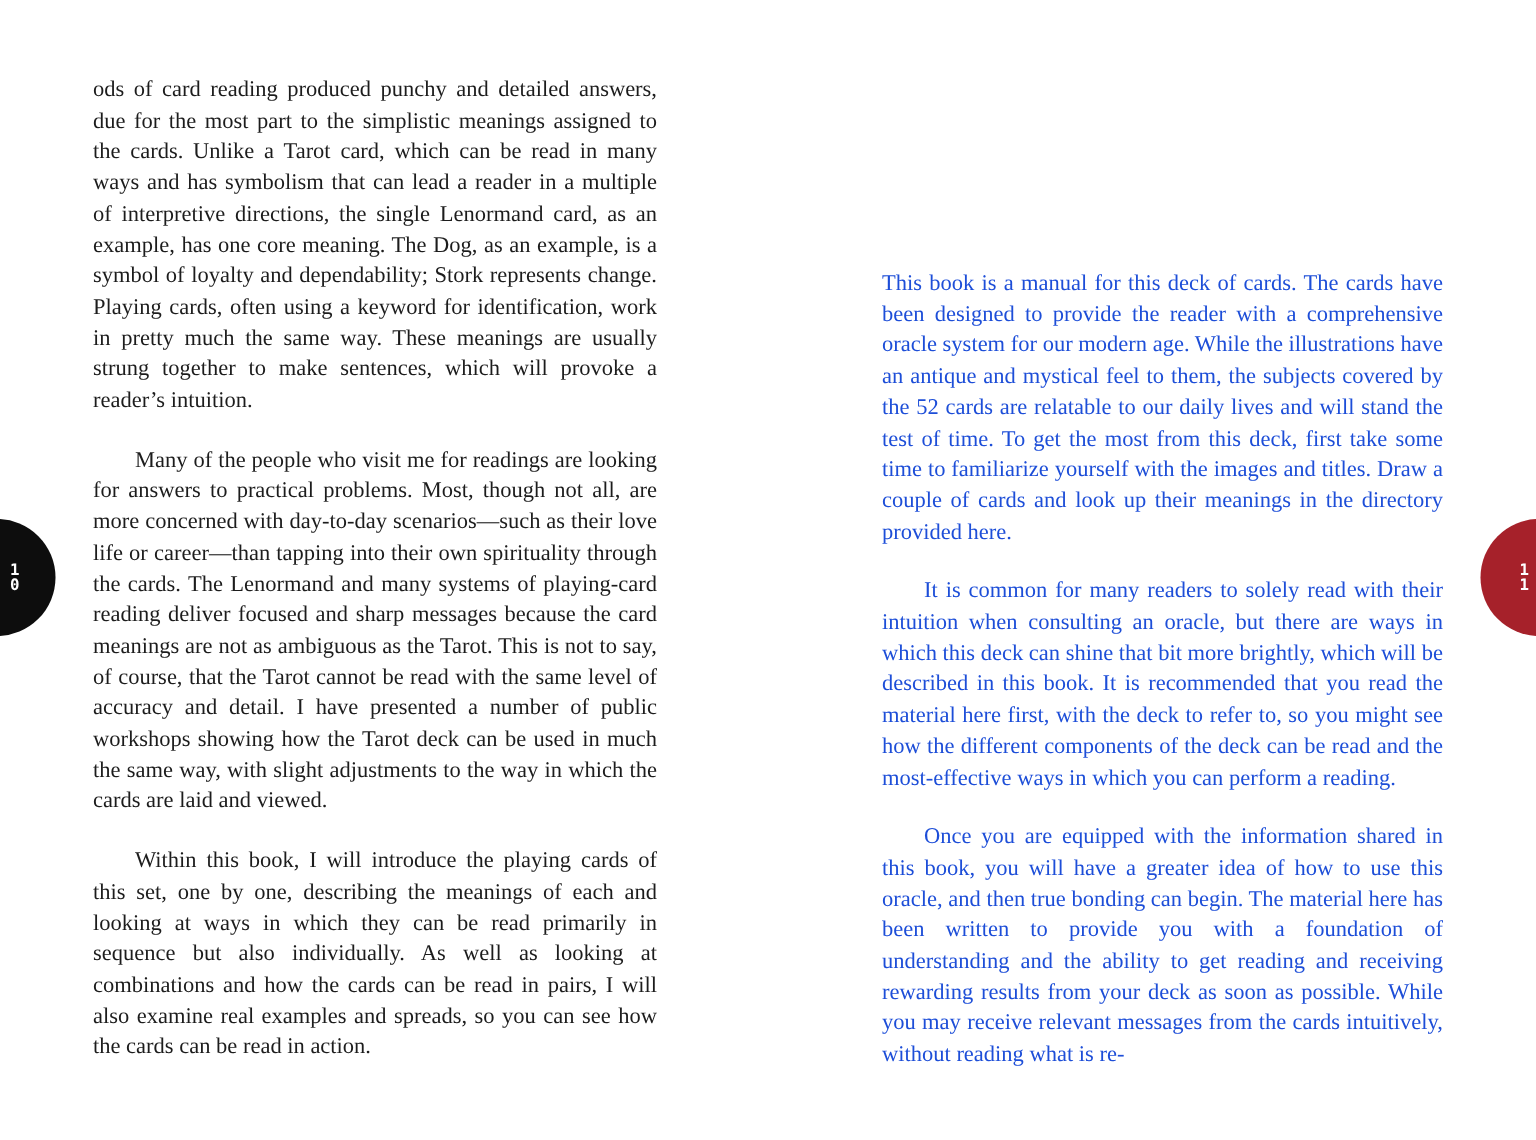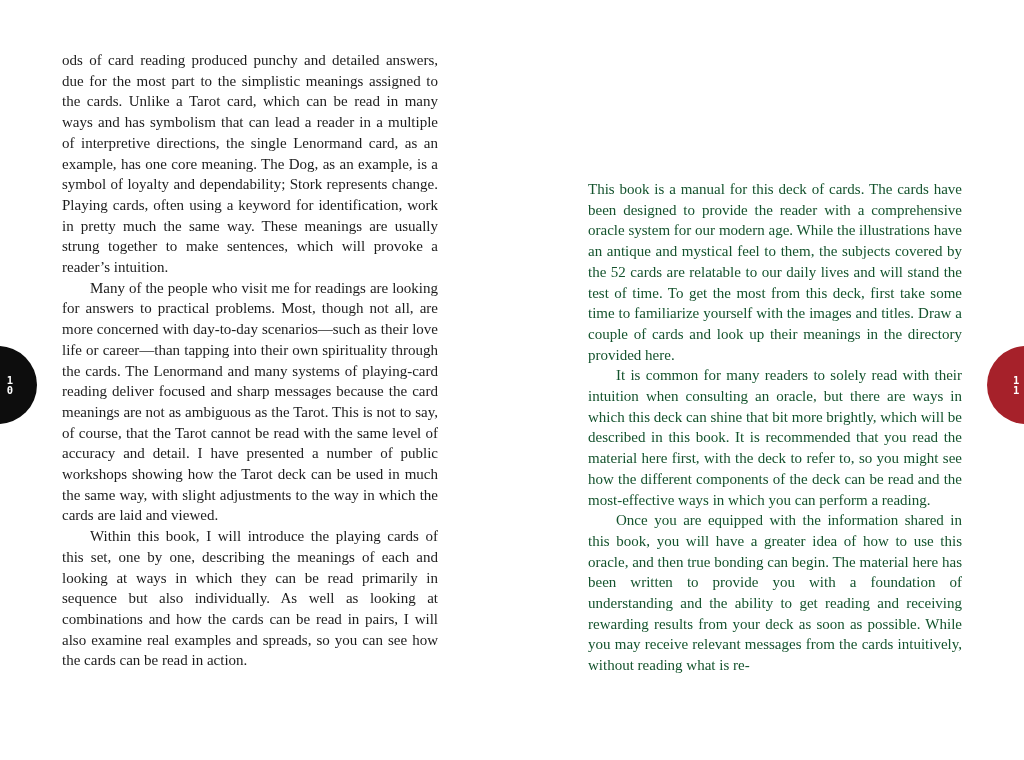--- a/index.html
+++ b/index.html
@@ -46,20 +46,21 @@
     left: 76px;   
     top: 179px;
     width: 374px;
   }
   .text-col p {
     margin: 0;
     padding: 0;
   }
   .text-col p.indented {
     text-indent: 28px;
+    margin-top: 19px;
   }
 
   .chapter-heading {
     position: absolute;
     left: 76px;
     top: 59px;
     width: 374px;
     text-align: center;
     font-family: "Liberation Sans", sans-serif;
     font-weight: bold;
@@ -104,21 +105,21 @@
 
   <div class="page page-left">
     <div class="text-col left-col" style="color: rgb(28, 28, 28);">
       <p>ods of card reading produced punchy and detailed answers, due for the most part to the simplistic meanings assigned to the cards. Unlike a Tarot card, which can be read in many ways and has symbolism that can lead a reader in a multiple of interpretive directions, the single Lenormand card, as an example, has one core meaning. The Dog, as an example, is a symbol of loyalty and dependability; Stork represents change. Playing cards, often using a keyword for identification, work in pretty much the same way. These meanings are usually strung together to make sentences, which will provoke a reader’s intuition.</p>
       <p class="indented">Many of the people who visit me for readings are looking for answers to practical problems. Most, though not all, are more concerned with day-to-day scenarios—such as their love life or career—than tapping into their own spirituality through the cards. The Lenormand and many systems of playing-card reading deliver focused and sharp messages because the card meanings are not as ambiguous as the Tarot. This is not to say, of course, that the Tarot cannot be read with the same level of accuracy and detail. I have presented a number of public workshops showing how the Tarot deck can be used in much the same way, with slight adjustments to the way in which the cards are laid and viewed.</p>
       <p class="indented">Within this book, I will introduce the playing cards of this set, one by one, describing the meanings of each and looking at ways in which they can be read primarily in sequence but also individually. As well as looking at combinations and how the cards can be read in pairs, I will also examine real examples and spreads, so you can see how the cards can be read in action.</p>
     </div>
   </div>
 
   <div class="page page-right">
-    <div class="text-col right-col" style="color: #14532d;">
+    <div class="text-col right-col" style="color: #1d4ed8;">
       <p>This book is a manual for this deck of cards. The cards have been designed to provide the reader with a comprehensive oracle system for our modern age. While the illustrations have an antique and mystical feel to them, the subjects covered by the 52 cards are relatable to our daily lives and will stand the test of time. To get the most from this deck, first take some time to familiarize yourself with the images and titles. Draw a couple of cards and look up their meanings in the directory provided here.</p>
       <p class="indented">It is common for many readers to solely read with their intuition when consulting an oracle, but there are ways in which this deck can shine that bit more brightly, which will be described in this book. It is recommended that you read the material here first, with the deck to refer to, so you might see how the different components of the deck can be read and the most-effective ways in which you can perform a reading.</p>
       <p class="indented">Once you are equipped with the information shared in this book, you will have a greater idea of how to use this oracle, and then true bonding can begin. The material here has been written to provide you with a foundation of understanding and the ability to get reading and receiving rewarding results from your deck as soon as possible. While you may receive relevant messages from the cards intuitively, without reading what is re-</p>
     </div>
   </div>
 
   <div class="page-badge badge-left" style="background: rgb(13, 13, 13);">
     <span class="badge-digits" style="color: rgb(255, 255, 255);">1
 0</span>
   </div>

